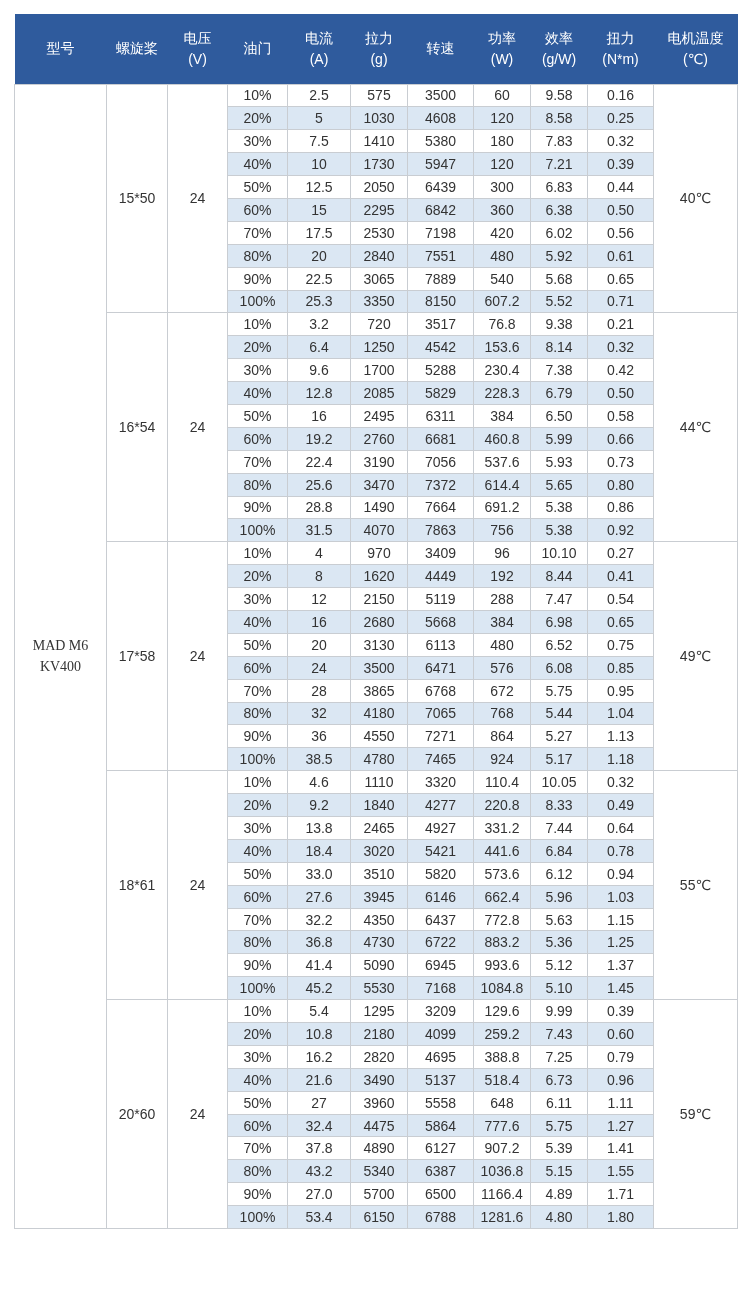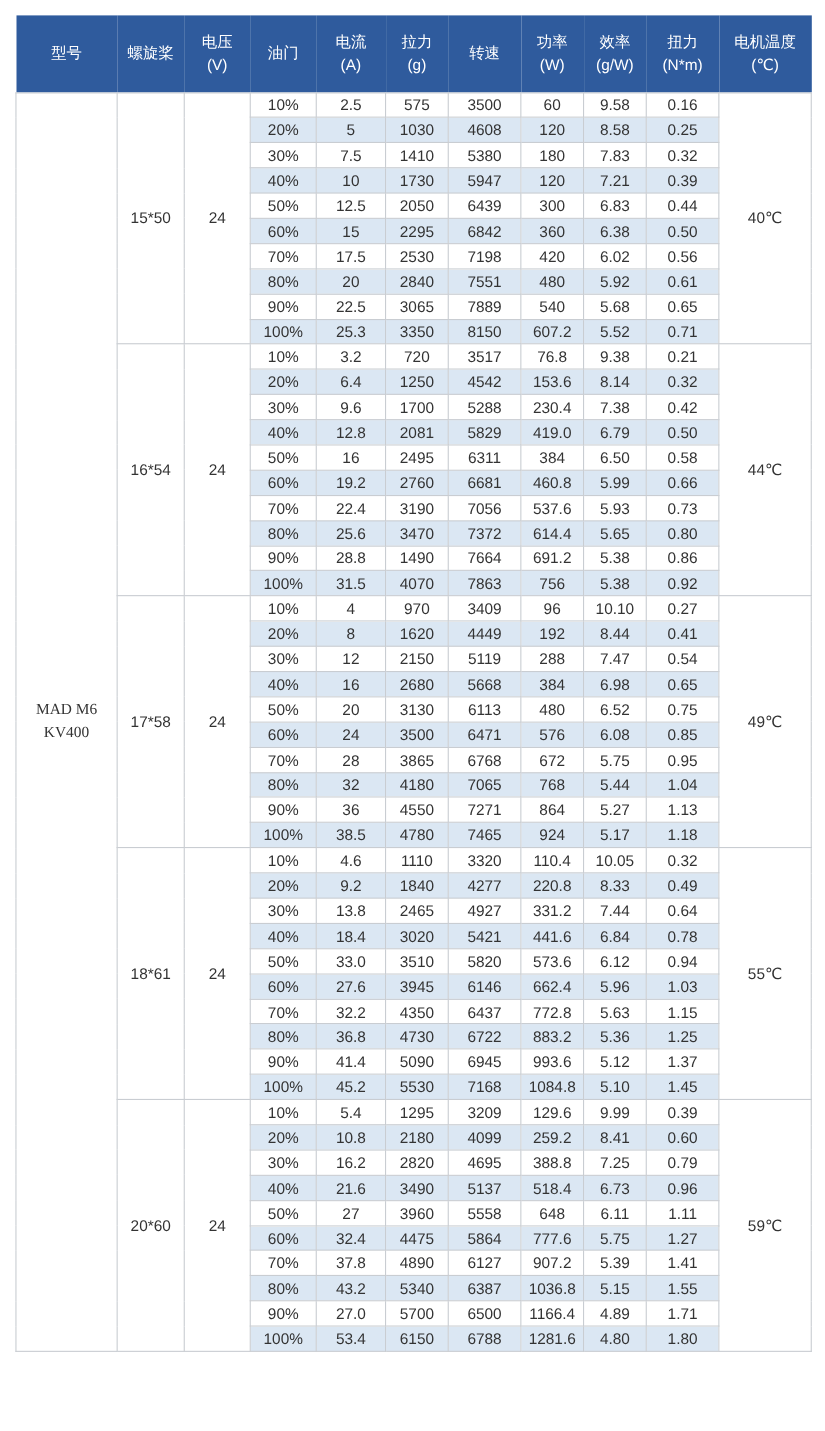--- a/index.html
+++ b/index.html
@@ -250,23 +250,23 @@
           <td>9.6</td>
           <td>1700</td>
           <td>5288</td>
           <td>230.4</td>
           <td>7.38</td>
           <td>0.42</td>
         </tr>
         <tr class="stripe">
           <td>40%</td>
           <td>12.8</td>
-          <td>2081</td>
+          <td>2085</td>
           <td>5829</td>
-          <td>419.0</td>
+          <td>228.3</td>
           <td>6.79</td>
           <td>0.50</td>
         </tr>
         <tr>
           <td>50%</td>
           <td>16</td>
           <td>2495</td>
           <td>6311</td>
           <td>384</td>
           <td>6.50</td>
@@ -514,21 +514,21 @@
           <td>9.99</td>
           <td>0.39</td>
           <td rowspan="10" class="merged">59℃</td>
         </tr>
         <tr class="stripe">
           <td>20%</td>
           <td>10.8</td>
           <td>2180</td>
           <td>4099</td>
           <td>259.2</td>
-          <td>8.41</td>
+          <td>7.43</td>
           <td>0.60</td>
         </tr>
         <tr>
           <td>30%</td>
           <td>16.2</td>
           <td>2820</td>
           <td>4695</td>
           <td>388.8</td>
           <td>7.25</td>
           <td>0.79</td>

